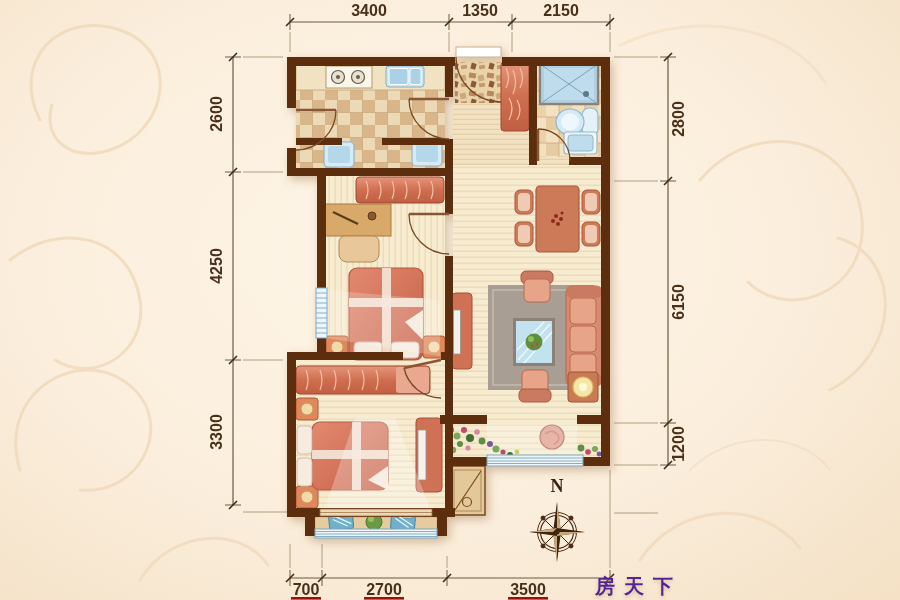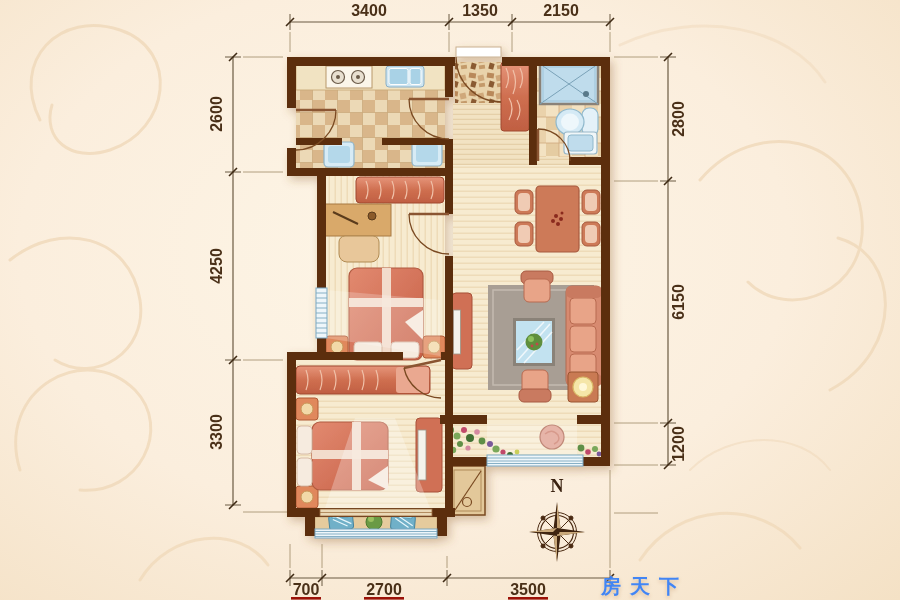--- a/index.html
+++ b/index.html
@@ -3,22 +3,22 @@
 <meta charset="utf-8">
 <style>
   html,body{margin:0;padding:0;width:900px;height:600px;overflow:hidden;}
   body{
     background: radial-gradient(ellipse at 45% 42%, #fdf5e6 0%, #fbeedd 55%, #f4e1c5 100%);
     font-family:"Liberation Sans", sans-serif;
   }
   .canvas{position:relative;width:712px;height:600px;}
   svg{position:absolute;left:0;top:0;}
   .wm{
-    position:absolute;right:24px;bottom:6px;
-    color:#3b82f6;opacity:.96;text-align:right;
+    position:absolute;right:30px;bottom:6px;
+    color:#4c1d95;opacity:.96;text-align:right;
     text-shadow:0 2px 4px rgba(175,128,78,.45), 0 0 1px rgba(255,255,255,.6);
     user-select:none;
   }
   .wm-cn{font-size:20px;font-weight:bold;letter-spacing:9px;margin-left:64px;margin-bottom:-6px;}
   .wm-en{font-size:44px;font-weight:bold;line-height:1.05;}
   text.dim{font-size:16px;font-weight:bold;fill:#4a3018;font-family:"Liberation Sans",sans-serif;}
   text.north{font-size:18px;font-weight:bold;fill:#3a2210;font-family:"Liberation Serif",serif;}
 </style>
 </head>
 <body>

